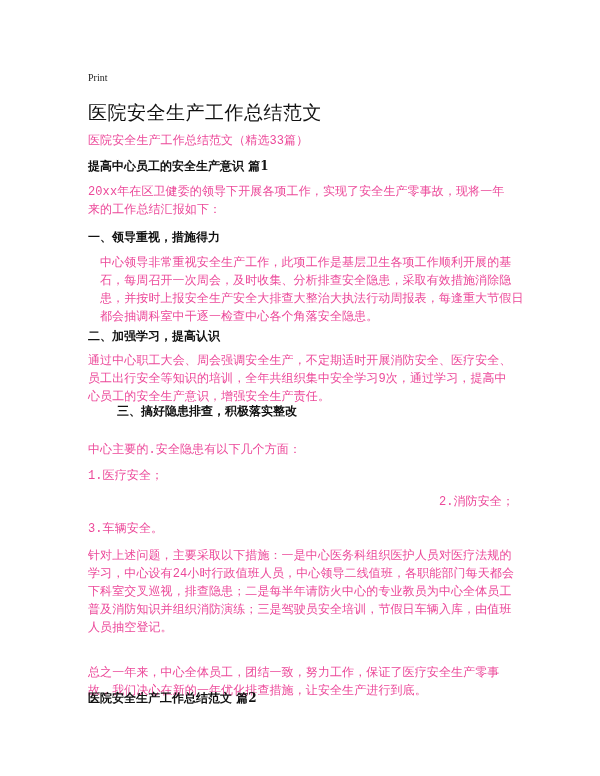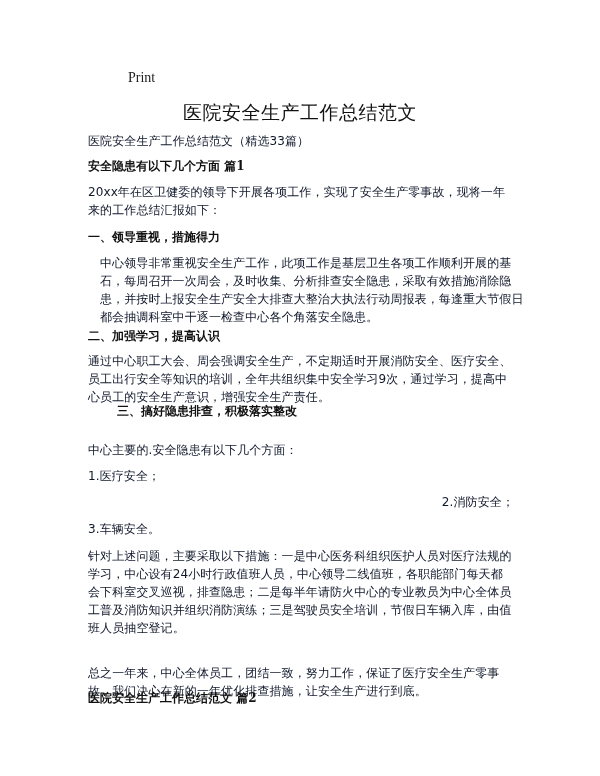--- a/index.html
+++ b/index.html
@@ -19,44 +19,44 @@
       position: absolute;
       left: 88px;
       top: 0;
       width: 426px;
     }
     .print-label {
       position: absolute;
       left: 0;
       top: 70px;
       font-family: "Liberation Serif", "DejaVu Serif", serif;
-      font-size: 14px;
+      font-size: 10px;
       color: #222;
       line-height: 16px;
-      margin-left: 40px;
     }
     .doc-title {
       position: absolute;
       left: 0;
       width: 424px;
       top: 100px;
-      text-align: center;
+      text-align: left;
       font-size: 19px;
       line-height: 24px;
       color: #111;
       letter-spacing: 0.5px;
     }
     .text {
       position: absolute;
       left: 0;
       width: 426px;
       font-size: 12px;
       line-height: 18px;
-      color: #0f172a;
+      color: #ec4899;
       letter-spacing: 0.1px;
+      font-family: Liberation Mono, monospace;
     }
     .heading {
       position: absolute;
       left: 0;
       width: 426px;
       font-family: "DejaVu Serif", "Liberation Serif", serif;
       font-weight: bold;
       font-size: 12px;
       line-height: 18px;
       color: #111;
@@ -65,21 +65,21 @@
 </head>
 <body>
 
 <div class="page">
   <div class="print-label">Print</div>
 
   <div class="doc-title">医院安全生产工作总结范文</div>
 
   <div class="text" style="top:132px;">医院安全生产工作总结范文（精选33篇）</div>
 
-  <div class="heading" style="top:157px;">安全隐患有以下几个方面 篇1</div>
+  <div class="heading" style="top:157px;">提高中心员工的安全生产意识 篇1</div>
 
   <div class="text" style="top:183px;">20xx年在区卫健委的领导下开展各项工作，实现了安全生产零事故，现将一年来的工作总结汇报如下：</div>
 
   <div class="heading" style="top:228px;">一、领导重视，措施得力</div>
 
   <div class="text" style="top:254px;margin-left:12px;">中心领导非常重视安全生产工作，此项工作是基层卫生各项工作顺利开展的基石，每周召开一次周会，及时收集、分析排查安全隐患，采取有效措施消除隐患，并按时上报安全生产安全大排查大整治大执法行动周报表，每逢重大节假日都会抽调科室中干逐一检查中心各个角落安全隐患。</div>
 
   <div class="heading" style="top:327px;">二、加强学习，提高认识</div>
 
   <div class="text" style="top:352px;">通过中心职工大会、周会强调安全生产，不定期适时开展消防安全、医疗安全、员工出行安全等知识的培训，全年共组织集中安全学习9次，通过学习，提高中心员工的安全生产意识，增强安全生产责任。</div>

